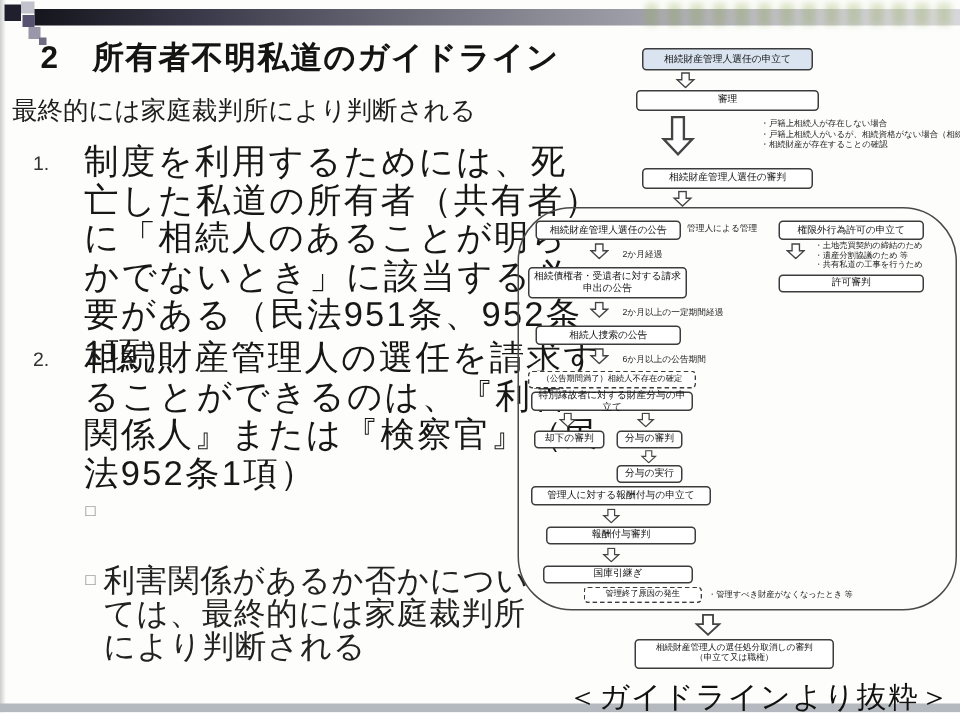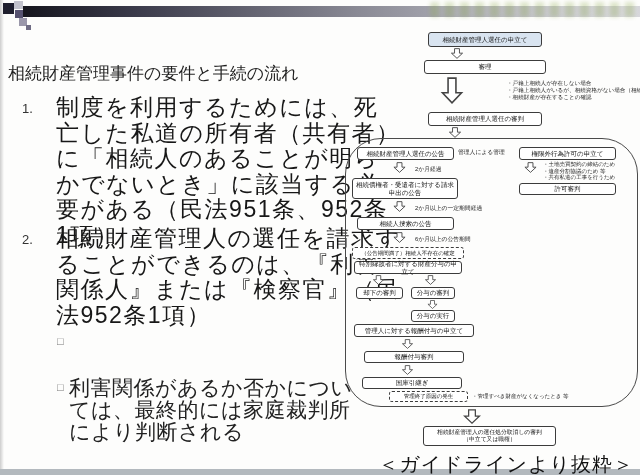--- a/index.html
+++ b/index.html
@@ -49,21 +49,22 @@
   <div id="scan-bottom"></div>
 
   <div class="sq" style="left:3px;top:3px;width:11px;height:11px;background:#1f1f2e;"></div>
   <div class="sq" style="left:14px;top:1px;width:9px;height:8px;background:#c2c2cc;"></div>
   <div class="sq" style="left:15px;top:10px;width:8px;height:8px;background:#565270;"></div>
   <div class="sq" style="left:19px;top:18px;width:8px;height:8px;background:#9a97aa;"></div>
   <div class="sq" style="left:26px;top:25px;width:5px;height:5px;background:#6f6c84;"></div>
   <div id="hbar"></div>
   <div id="bleed"></div>
 
-  <div id="subtitle">相続財産管理事件の要件と手続の流れ</div>
+  <div id="title">2　所有者不明私道のガイドライン</div>
+  <div id="subtitle">最終的には家庭裁判所により判断される</div>
 
   <div class="lnum" style="left:22px;top:101px;">1.</div>
   <div class="ltext" style="left:56px;top:95px;">制度を利用するためには、死亡した私道の所有者（共有者）に「相続人のあることが明らかでないとき」に該当する必要がある（民法951条、952条1項）</div>
 
   <div class="lnum" style="left:22px;top:232px;">2.</div>
   <div class="ltext" style="left:56px;top:226px;">相続財産管理人の選任を請求することができるのは、『利害関係人』または『検察官』（民法952条1項）</div>
 
   <div class="smark" style="left:57px;top:335px;">□</div>
 
   <div class="smark" style="left:57px;top:381px;">□</div>

